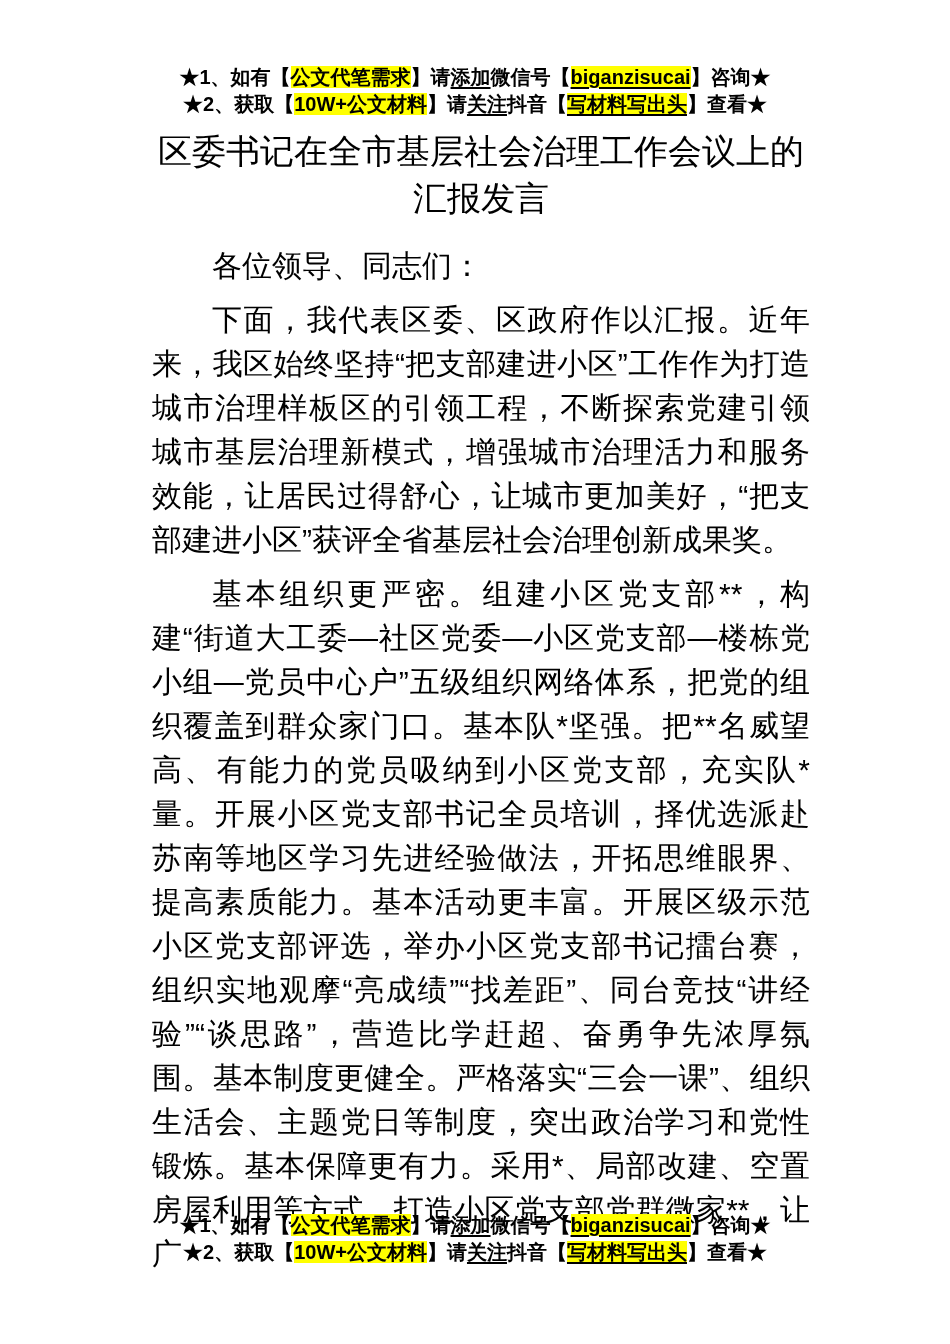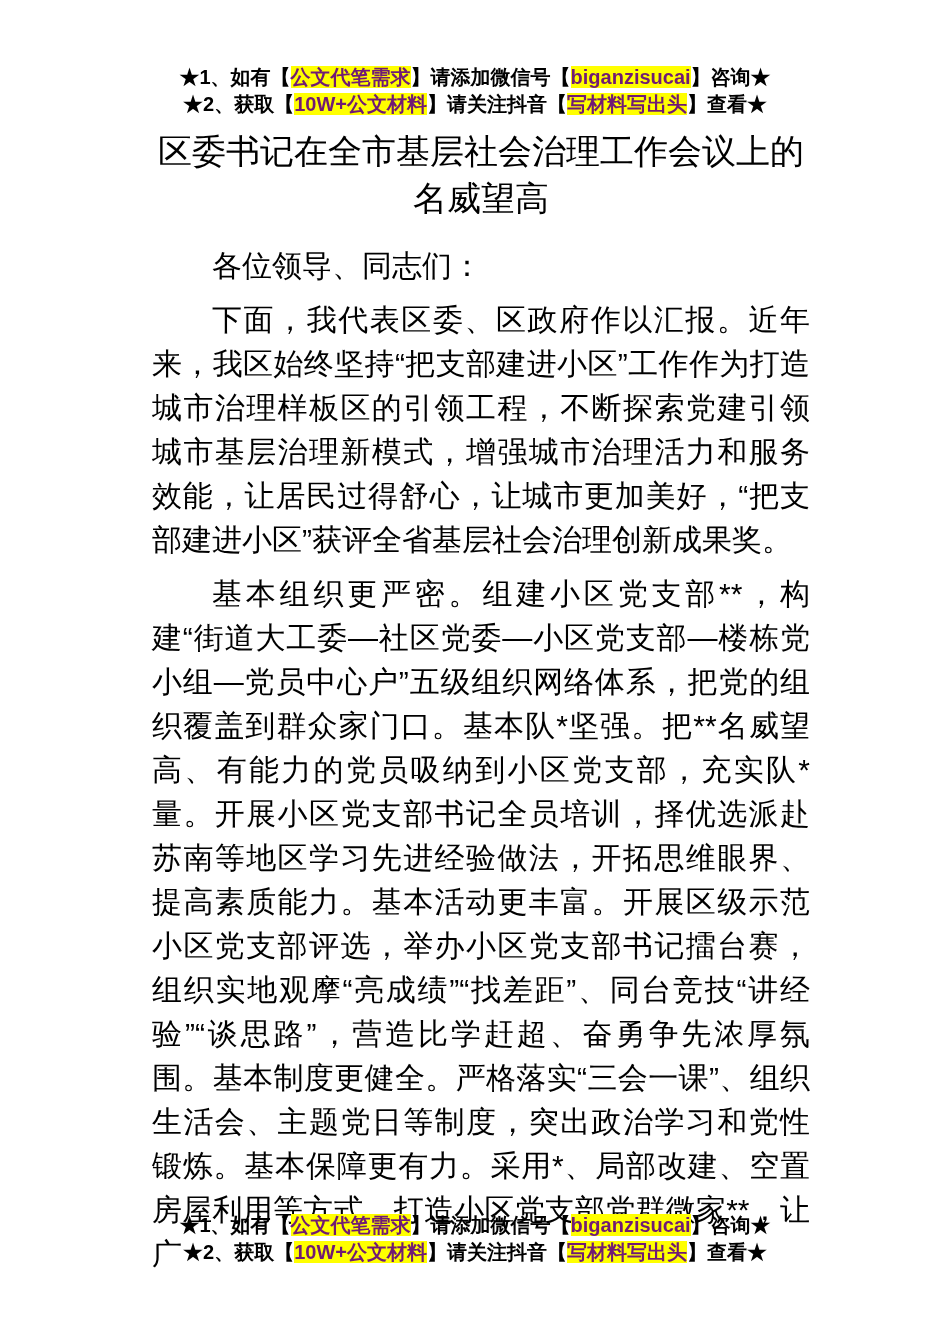--- a/index.html
+++ b/index.html
@@ -27,24 +27,25 @@
     line-height: 27px;
     letter-spacing: 0;
   }
   .notice-top { padding-top: 64px; }
   .notice-bottom {
     position: absolute;
     top: 1212px;
     left: 0;
   }
   .hl {
-    color: #701a75;
+    color: #000000;
     background: #ffff00;
   }
   .u {
+    text-decoration: underline;
     text-underline-offset: 3px;
   }
   .title {
     margin: 10px 0 0 12px;
     text-align: center;
     font-size: 34px;
     line-height: 47px;
     font-weight: 400;
   }
   .title span { display: block; }
@@ -68,21 +69,21 @@
     <div>
       <span>★1、如有【</span><span class="hl">公文代笔需求</span><span>】请</span><span class="u">添加</span><span>微信号【</span><span class="hl u">biganzisucai</span><span>】咨询★</span>
     </div>
     <div>
       <span>★2、获取【</span><span class="hl">10W+公文材料</span><span>】请</span><span class="u">关注</span><span>抖音【</span><span class="hl u">写材料写出头</span><span>】查看★</span>
     </div>
   </div>
 
   <h1 class="title">
     <span>区委书记在全市基层社会治理工作会议上的</span>
-    <span>名威望高</span>
+    <span>汇报发言</span>
   </h1>
 
   <div class="content">
     <p>各位领导、同志们：</p>
     <p>下面，我代表区委、区政府作以汇报。近年来，我区始终坚持“把支部建进小区”工作作为打造城市治理样板区的引领工程，不断探索党建引领城市基层治理新模式，增强城市治理活力和服务效能，让居民过得舒心，让城市更加美好，“把支部建进小区”获评全省基层社会治理创新成果奖。</p>
     <p>基本组织更严密。组建小区党支部**，构建“街道大工委—社区党委—小区党支部—楼栋党小组—党员中心户”五级组织网络体系，把党的组织覆盖到群众家门口。基本队*坚强。把**名威望高、有能力的党员吸纳到小区党支部，充实队*量。开展小区党支部书记全员培训，择优选派赴苏南等地区学习先进经验做法，开拓思维眼界、提高素质能力。基本活动更丰富。开展区级示范小区党支部评选，举办小区党支部书记擂台赛，组织实地观摩“亮成绩”“找差距”、同台竞技“讲经验”“谈思路”，营造比学赶超、奋勇争先浓厚氛围。基本制度更健全。严格落实“三会一课”、组织生活会、主题党日等制度，突出政治学习和党性锻炼。基本保障更有力。采用*、局部改建、空置房屋利用等方式，打造小区党支部党群微家**，让广</p>
   </div>
 
   <div class="notice notice-bottom">
     <div>

